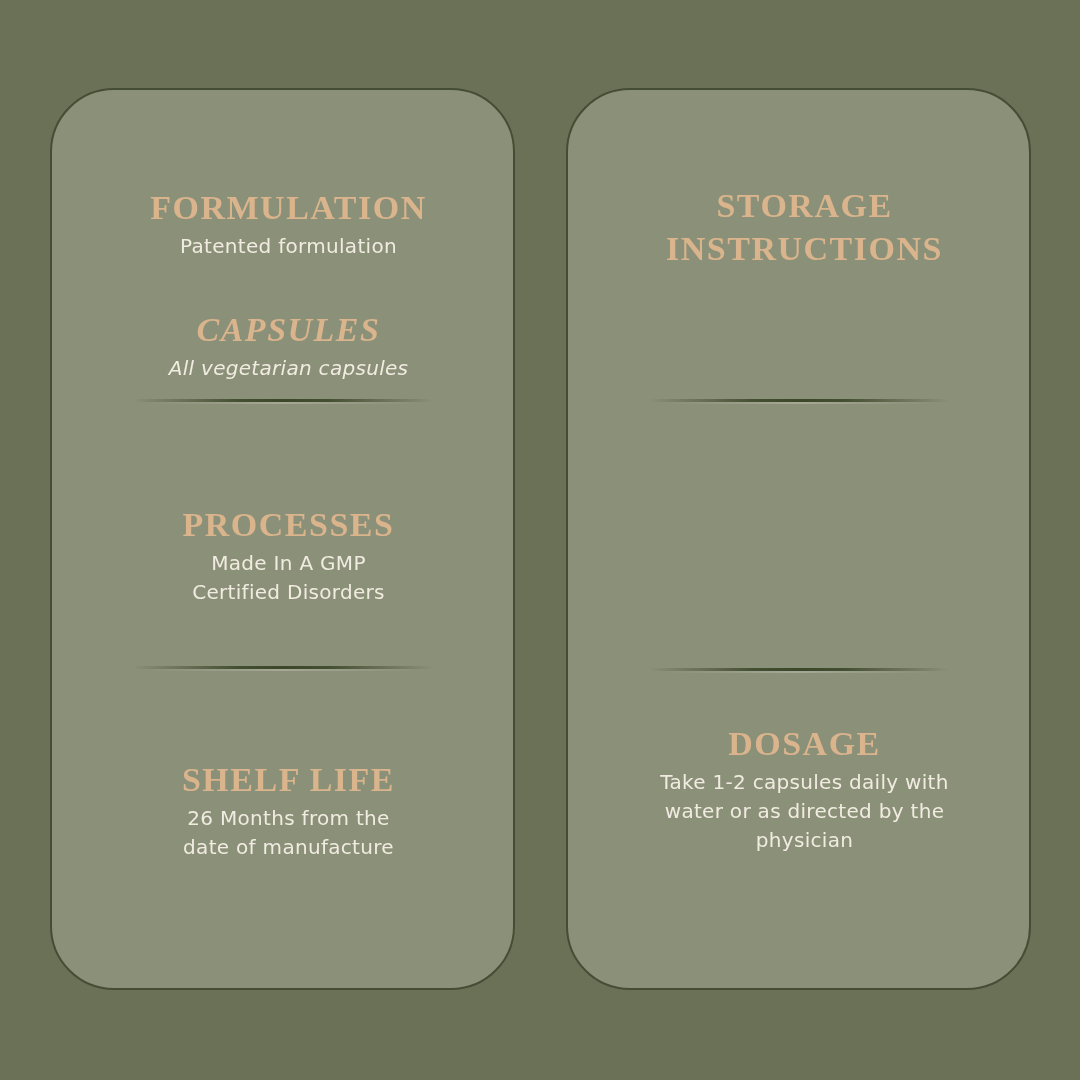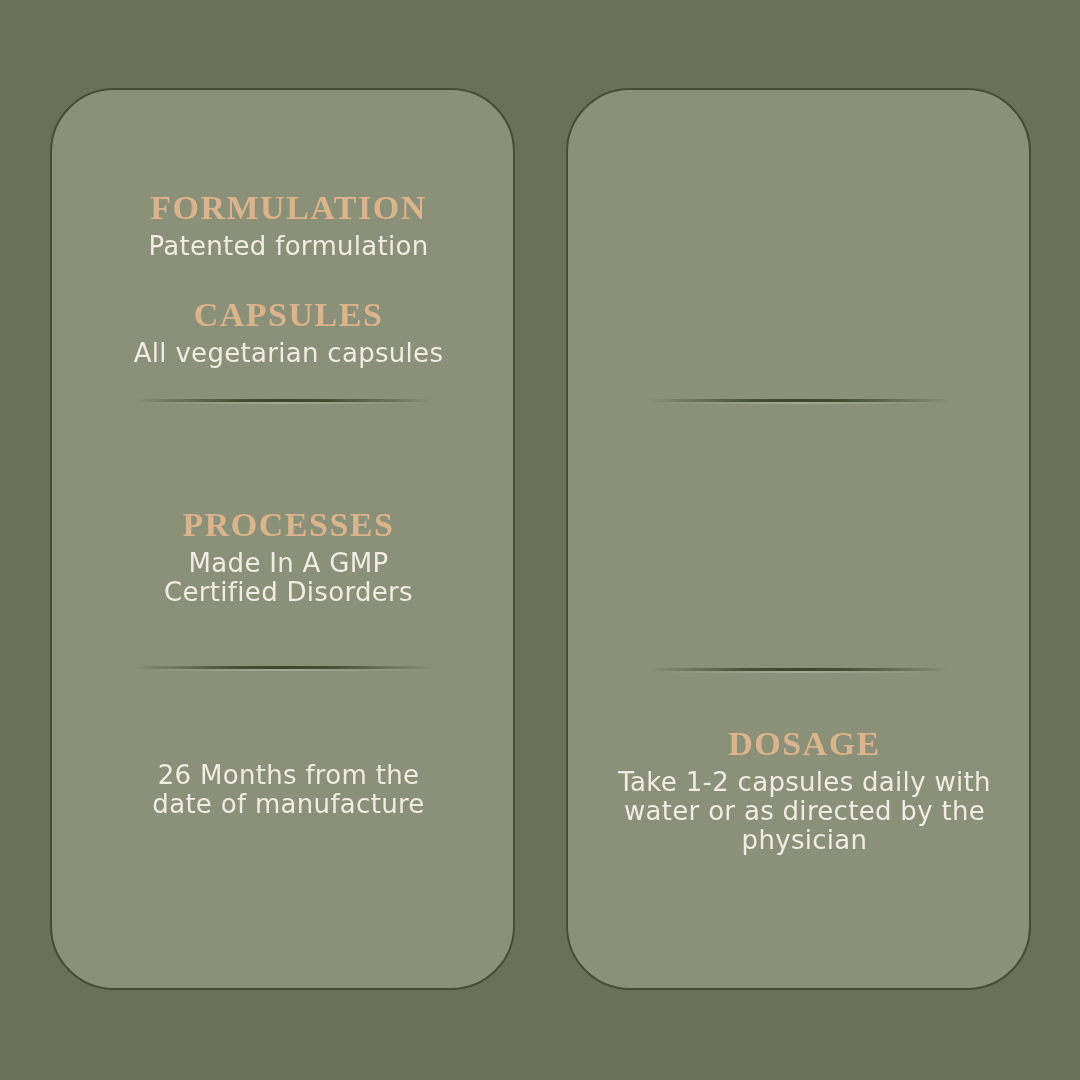--- a/index.html
+++ b/index.html
@@ -40,21 +40,21 @@
     font-family:"Liberation Serif","DejaVu Serif",serif;
     font-weight:700;
     font-size:34px;
     line-height:43px;
     letter-spacing:1.5px;
     color:var(--heading);
     white-space:pre-line;
     margin:0;
   }
   .body-text{
-    font-size:26px;
+    font-size:20px;
     line-height:29px;
     letter-spacing:0.3px;
     color:var(--body);
     white-space:pre-line;
     margin:3px auto 0 auto;
     max-width:430px;
     text-align:center;
   }
   .divider{
     position:absolute;
@@ -72,21 +72,21 @@
   }
   .divider .light-line{
     position:absolute;
     top:3px;left:0;right:0;
     height:2px;
     background:linear-gradient(90deg, rgba(255,255,255,0) 5%, rgba(255,255,255,0.22) 50%, rgba(255,255,255,0) 95%);
     border-radius:2px;
   }
   
   .lc-sec1{top:96px;}
-  .lc-sec2{top:203px;}
+  .lc-sec2{top:218px;font-style:italic;}
   .lc-div1{top:309px;}
   .lc-sec3{top:413px;}
   .lc-div2{top:576px;}
   .lc-sec4{top:668px;}
   
   .rc-sec1{top:94px;}
   .rc-div1{top:309px;}
   .rc-sec2{top:378px;}
   .rc-div2{top:578px;}
   .rc-sec3{top:632px;}
@@ -116,29 +116,32 @@
     <p class="body-text">Made In A GMP
 Certified Disorders</p>
   </div>
 
   <div class="divider lc-div2">
     <div class="dark-line"></div>
     <div class="light-line"></div>
   </div>
 
   <div class="section lc-sec4">
+    <h2 class="heading">SHELF LIFE</h2>
     <p class="body-text">26 Months from the
 date of manufacture</p>
   </div>
 
 </div>
 
 <div class="card card-right">
 
   <div class="section rc-sec1">
+    <h2 class="heading">STORAGE
+INSTRUCTIONS</h2>
   </div>
 
   <div class="divider rc-div1">
     <div class="dark-line"></div>
     <div class="light-line"></div>
   </div>
 
 
   <div class="divider rc-div2">
     <div class="dark-line"></div>

